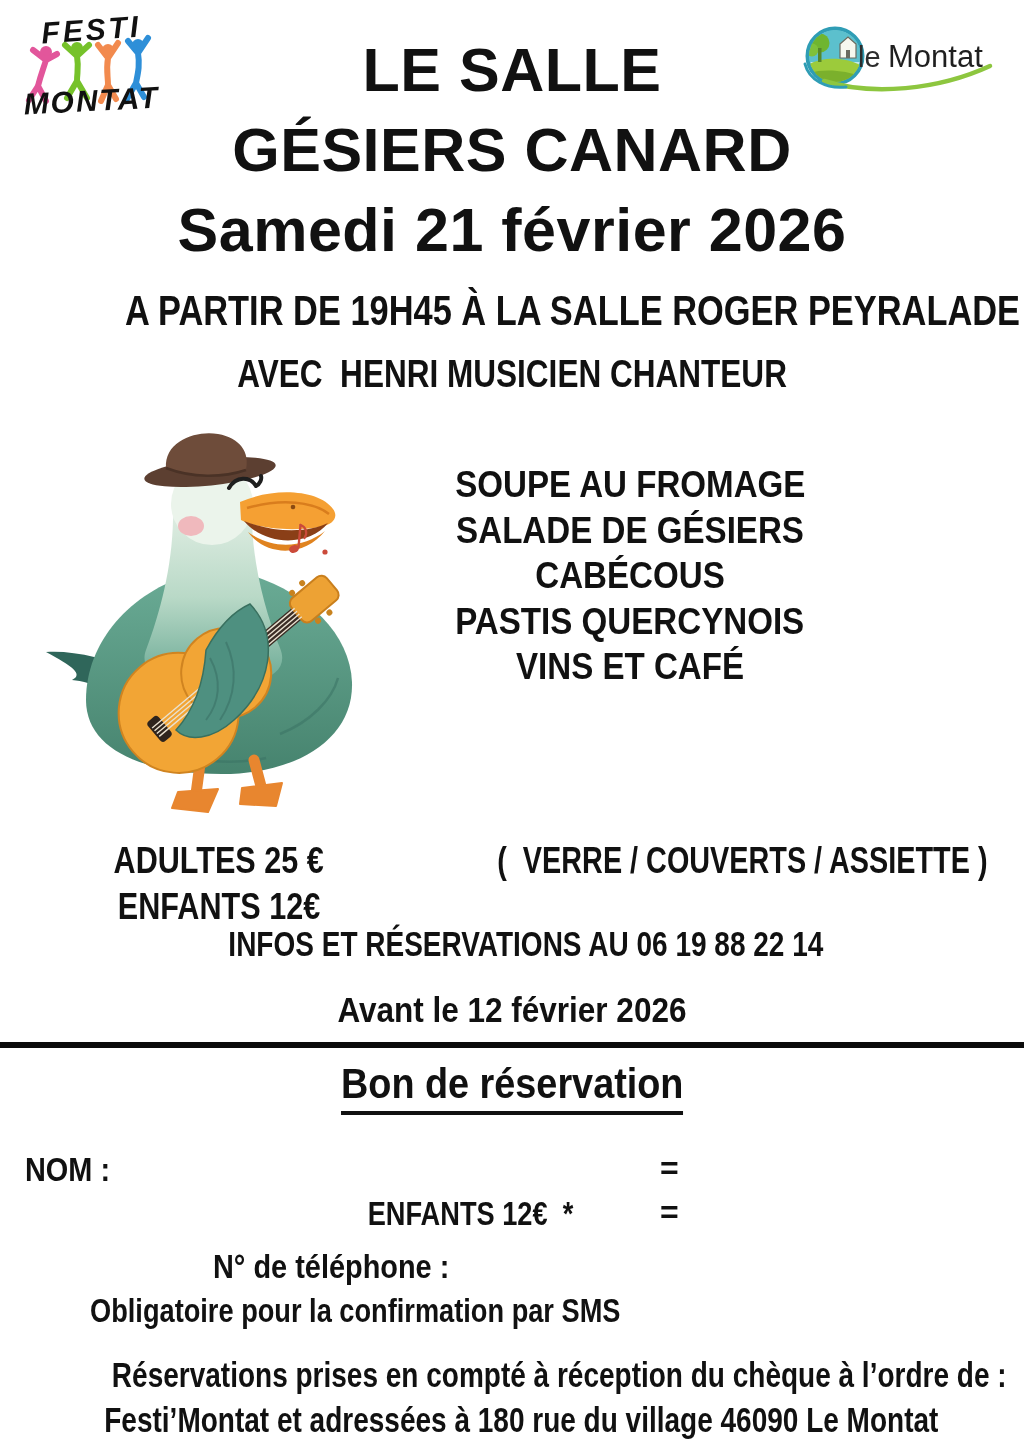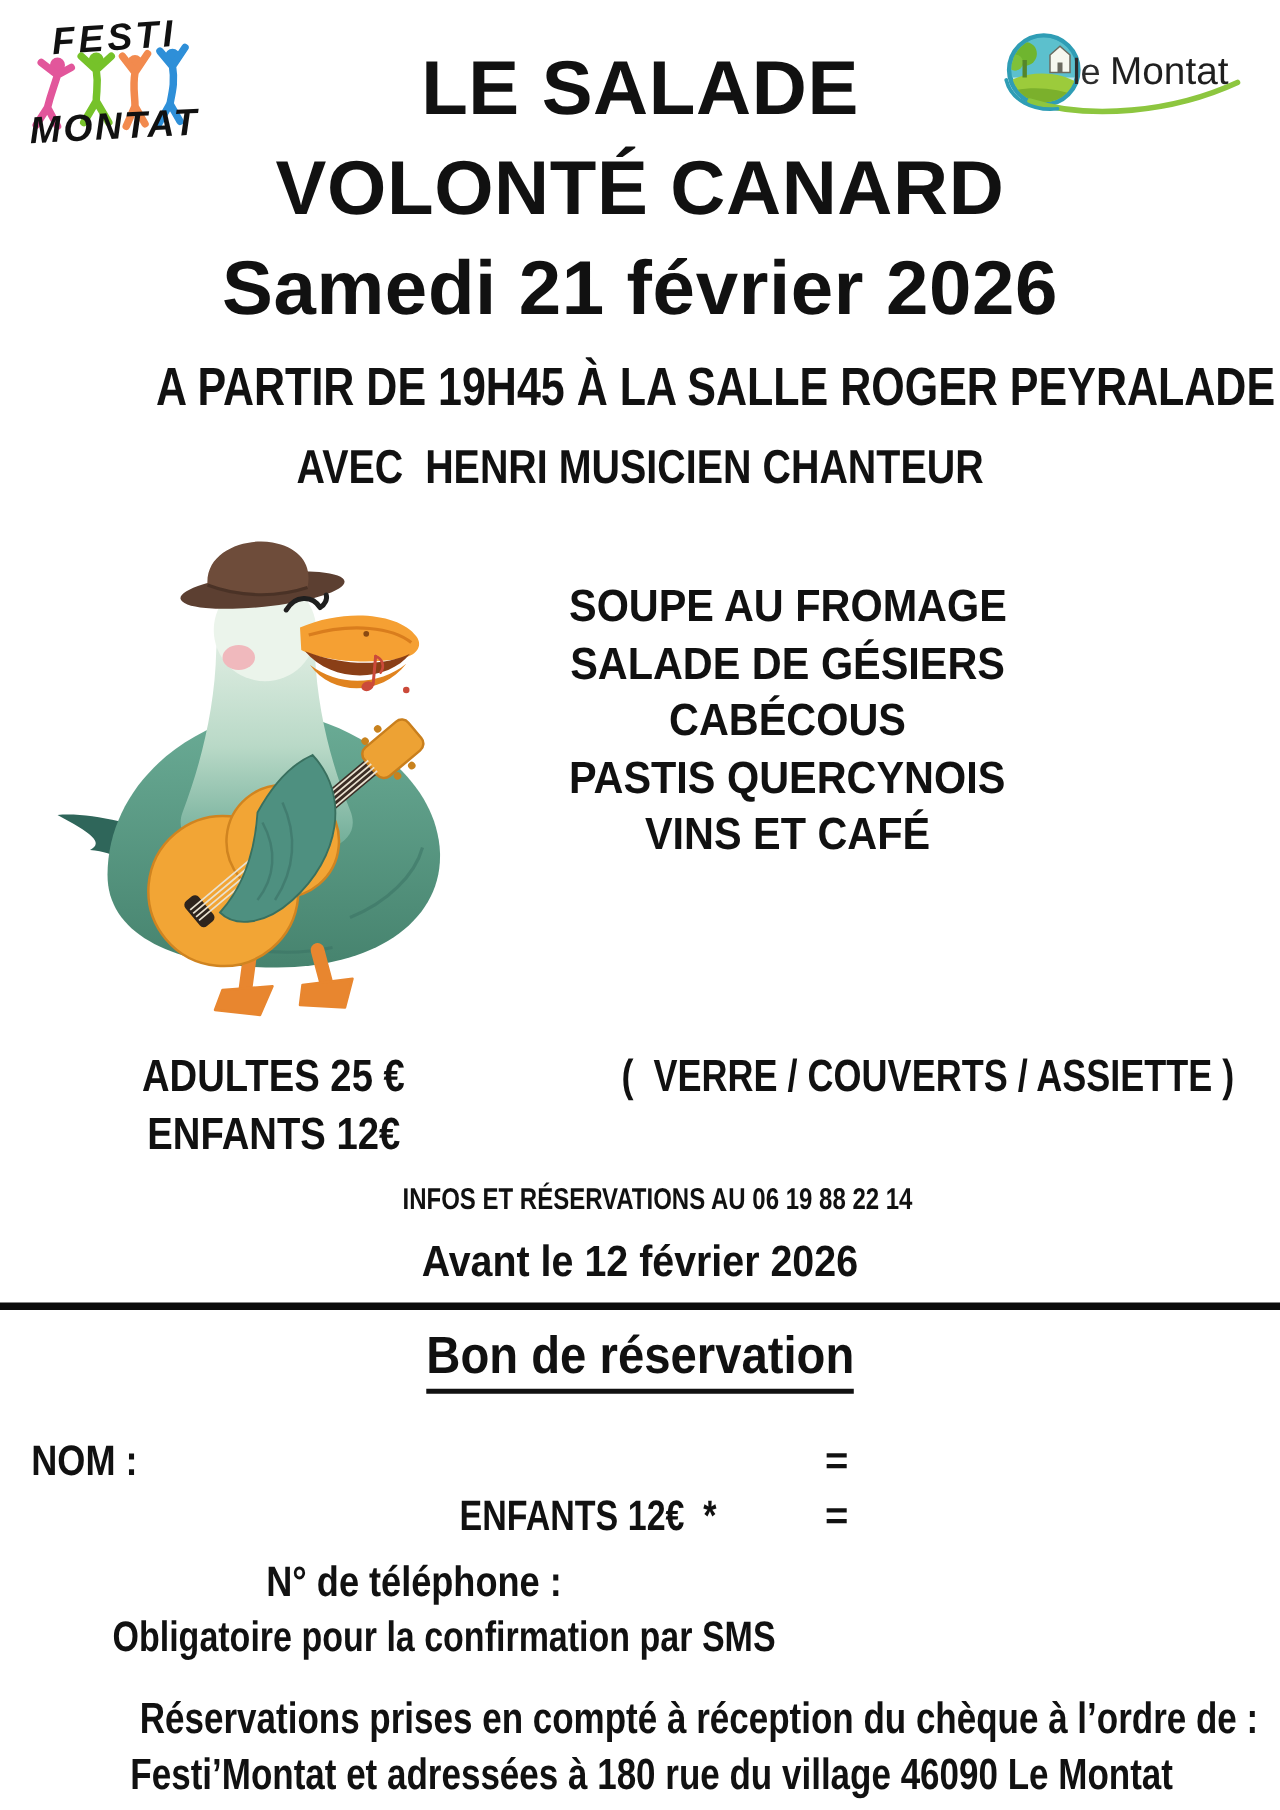--- a/index.html
+++ b/index.html
@@ -18,21 +18,21 @@
   .cx92{transform:scaleX(.92);transform-origin:50% 50%;}
   .cxL{transform:scaleX(.85);transform-origin:0 50%;}
   .cxL80{transform:scaleX(.80);transform-origin:0 50%;}
 
   .title{top:30px;font-size:61px;line-height:80px;letter-spacing:.5px;}
   .sub1{top:286px;font-size:43px;padding-left:13px;}
   .sub2{top:353px;font-size:38px;}
   .menu{left:390px;top:462px;width:480px;text-align:center;font-size:36px;line-height:45.5px;}
   .price-left{left:84px;top:838px;width:270px;text-align:center;font-size:36px;line-height:46px;}
   .price-right{left:436px;top:838px;width:578px;text-align:center;font-size:36px;line-height:46px;}
-  .info1{top:946px;font-size:24px;margin-left:28px;}
+  .info1{top:924px;font-size:35px;margin-left:28px;}
   .info2{top:990px;font-size:35px;}
   .divider{top:1042px;left:0;width:1024px;height:6px;}
   .bon{top:1060px;font-size:42px;}
   .bon .bl{border-bottom:4px solid #111;padding-bottom:3px;}
   .nom{left:25px;top:1150px;font-size:34px;}
   .resrow{left:300px;width:340px;text-align:center;font-size:34px;}
   .row1{top:1150px;} .row2{top:1194px;}
   .equals{left:660px;font-size:32px;}
   .phone{left:213px;top:1247px;font-size:34px;}
   .phonenote{left:42px;top:1291px;font-size:34px;margin-left:48px;}
@@ -85,22 +85,22 @@
       <circle cx="12" cy="28" r="6.5" fill="#7fc13a"></circle>
       <rect x="18" y="26" width="3.5" height="14" fill="#55862a"></rect>
     </g>
     <path d="M24 59 C 72 74 138 68 190 44" fill="none" stroke="#8dc63f" stroke-width="4.5" stroke-linecap="round"></path>
     <path d="M5 42 C 9 58 26 67 46 65" fill="none" stroke="#2f9db5" stroke-width="3" stroke-linecap="round"></path>
     <text x="58" y="45" font-size="29" font-weight="400" fill="#2d2d2d">le</text>
     <text x="88" y="45" font-size="31" font-weight="400" fill="#1f1f1f">Montat</text>
   </svg>
 
   <div class="abs center title">
-    <div><span class="bl">LE SALADE</span></div>
-    <div><span class="bl">VOLONTÉ CANARD</span></div>
+    <div><span class="bl">LE SALLE</span></div>
+    <div><span class="bl">GÉSIERS CANARD</span></div>
     <div><span class="bl">Samedi 21 février 2026</span></div>
   </div>
 
   <div class="abs center sub1">
     <span class="bl cx80">A PARTIR DE 19H45 À LA SALLE ROGER PEYRALADE</span>
   </div>
   <div class="abs center sub2">
     <span class="bl cx83">AVEC  HENRI MUSICIEN CHANTEUR</span>
   </div>
 

